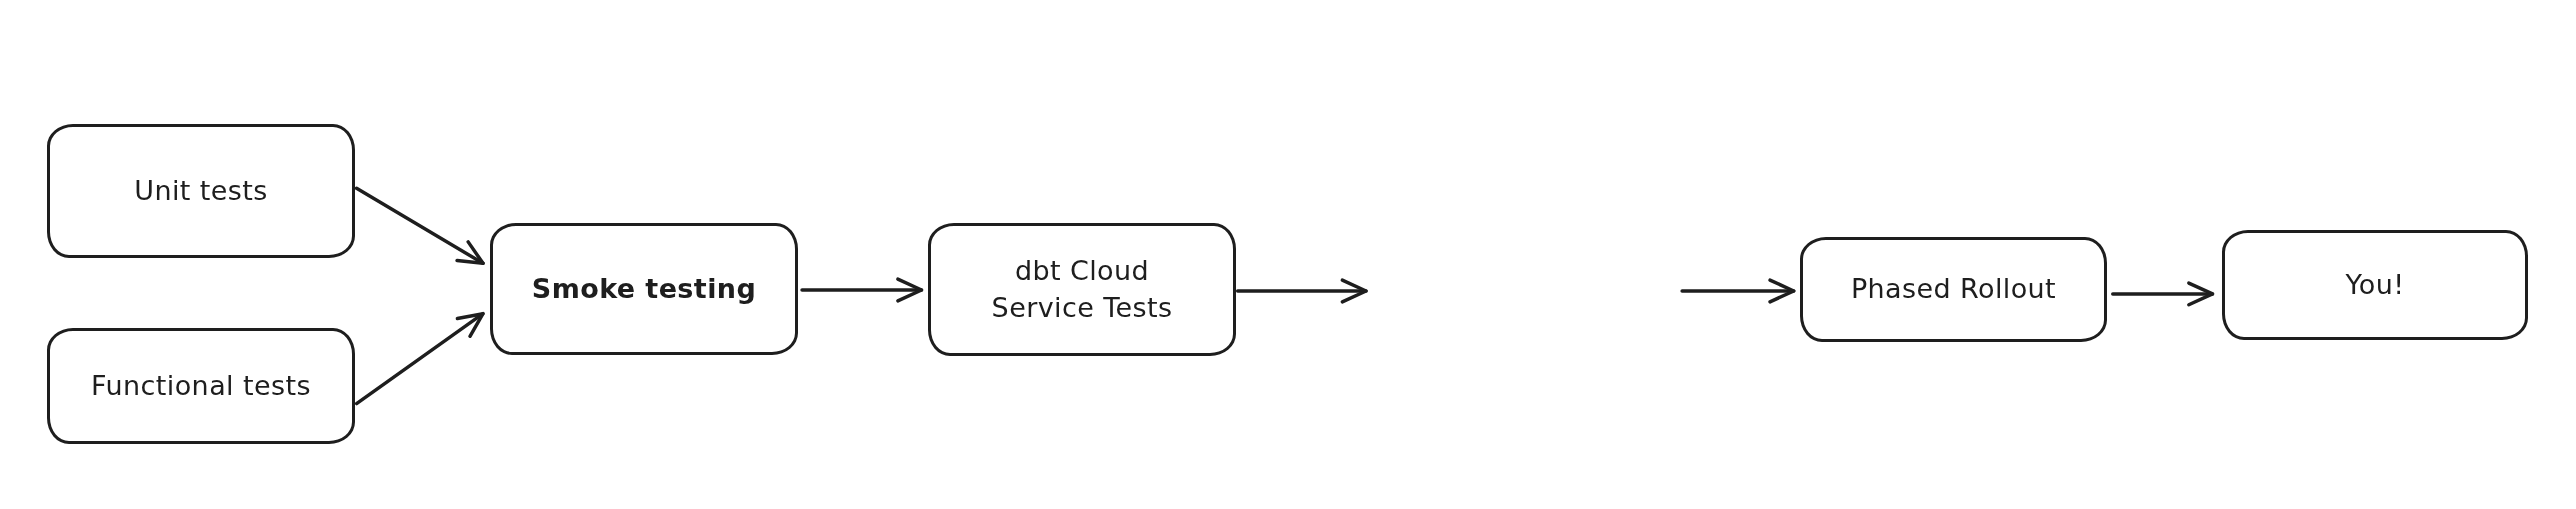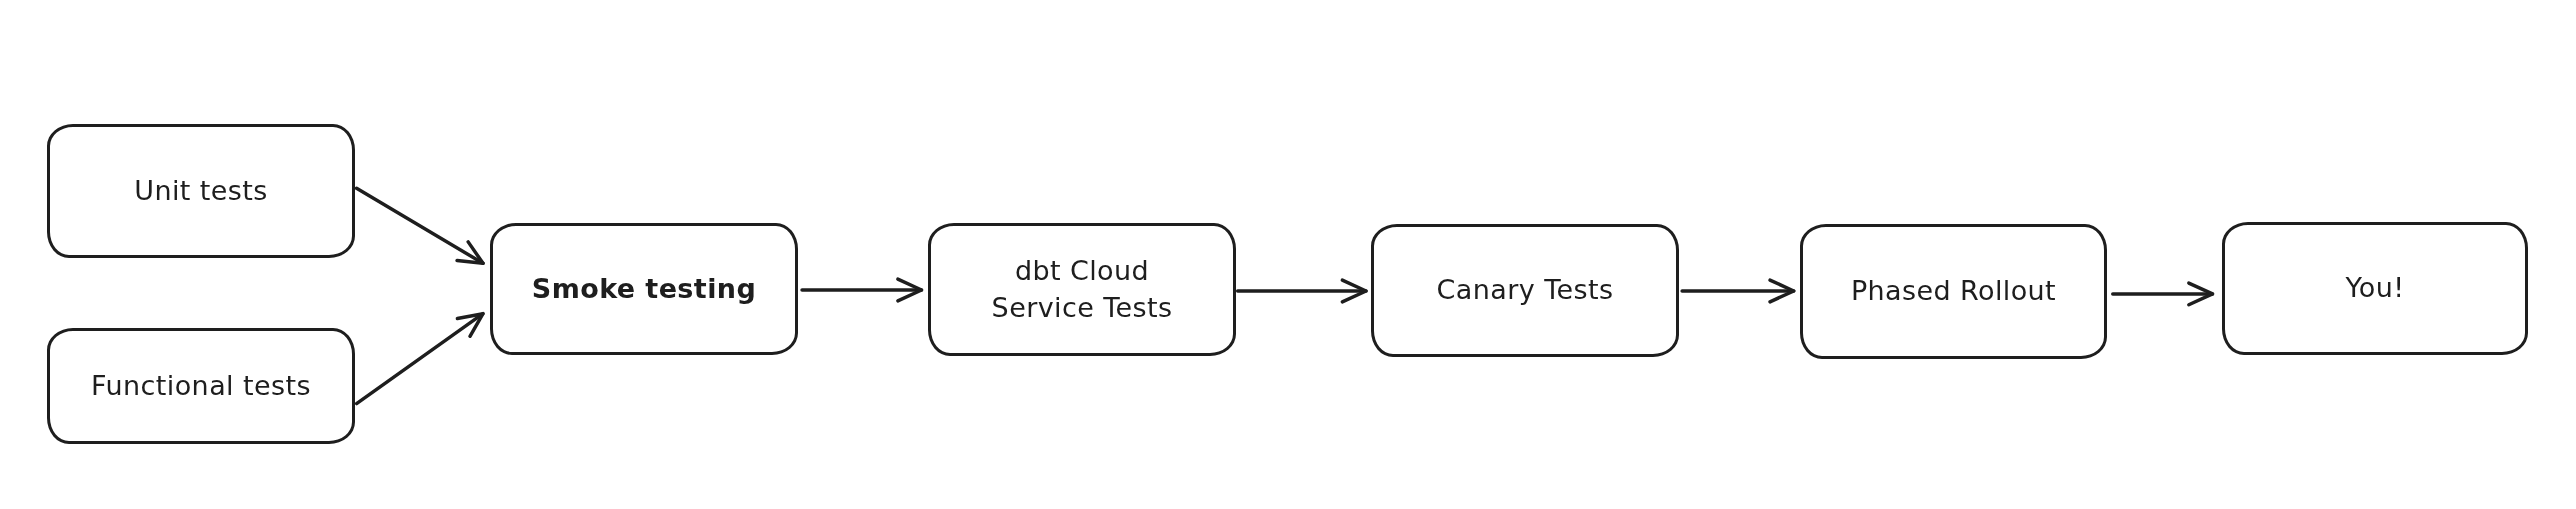--- a/index.html
+++ b/index.html
@@ -83,23 +83,20 @@
     <div class="node" style="left: 47px; top: 295px; width: 308px; height: 116px;">
       <div class="node-label">Functional tests</div>
     </div>
     <div class="node" style="left: 490px; top: 190px; width: 308px; height: 132px; font-weight: bold;">
       <div class="node-label">Smoke testing</div>
     </div>
     <div class="node" style="left: 928px; top: 190px; width: 308px; height: 133px;">
       <div class="node-label">dbt Cloud
 Service Tests</div>
     </div>
-    <div class="node" style="left: 1371px; top: 191px; width: 308px; height: 133px;">
-      <div class="node-label">Canary Tests</div>
-    </div>
-    <div class="node" style="left: 1800px; top: 191px; width: 307px; height: 135px;">
+    <div class="node" style="left: 1800px; top: 204px; width: 307px; height: 105px;">
       <div class="node-label">Phased Rollout</div>
     </div>
-    <div class="node" style="left: 2222px; top: 189px; width: 306px; height: 133px; align-items: center;">
+    <div class="node" style="left: 2222px; top: 197px; width: 306px; height: 110px; align-items: center;">
       <div class="node-label">You!</div>
     </div>
   </div>
 
 
 </body></html>

